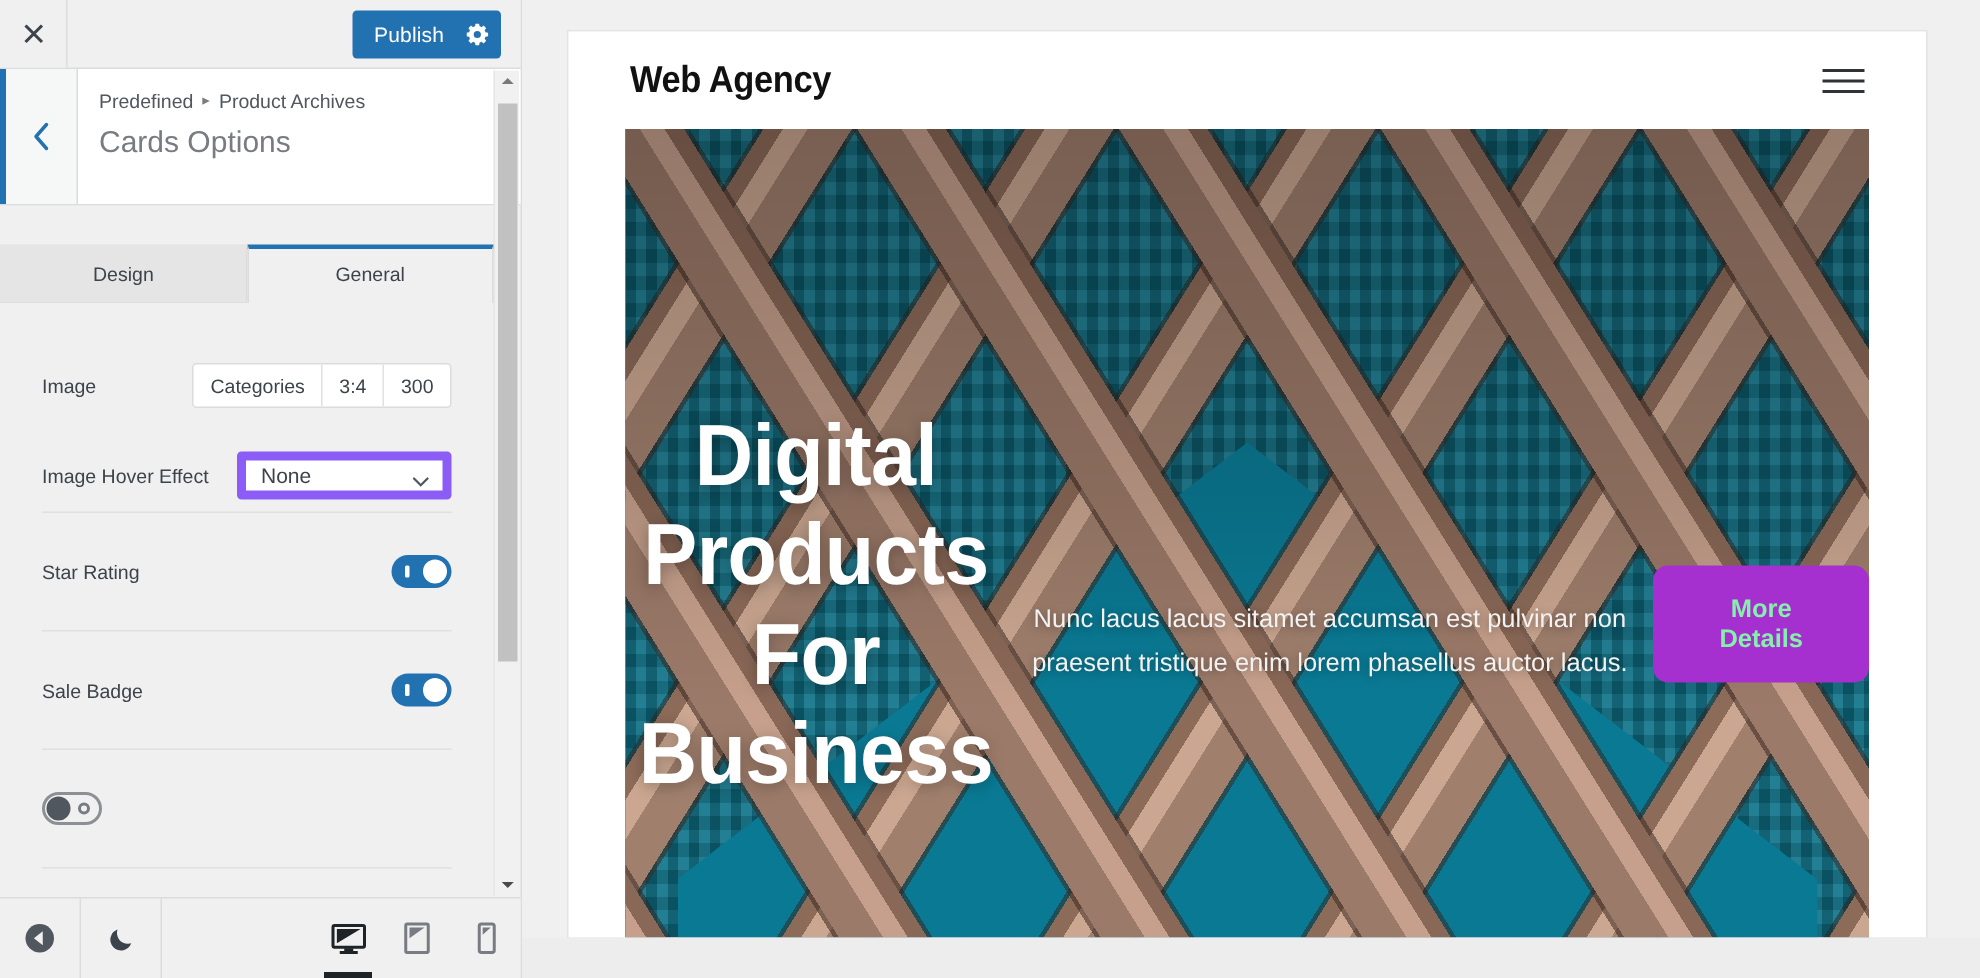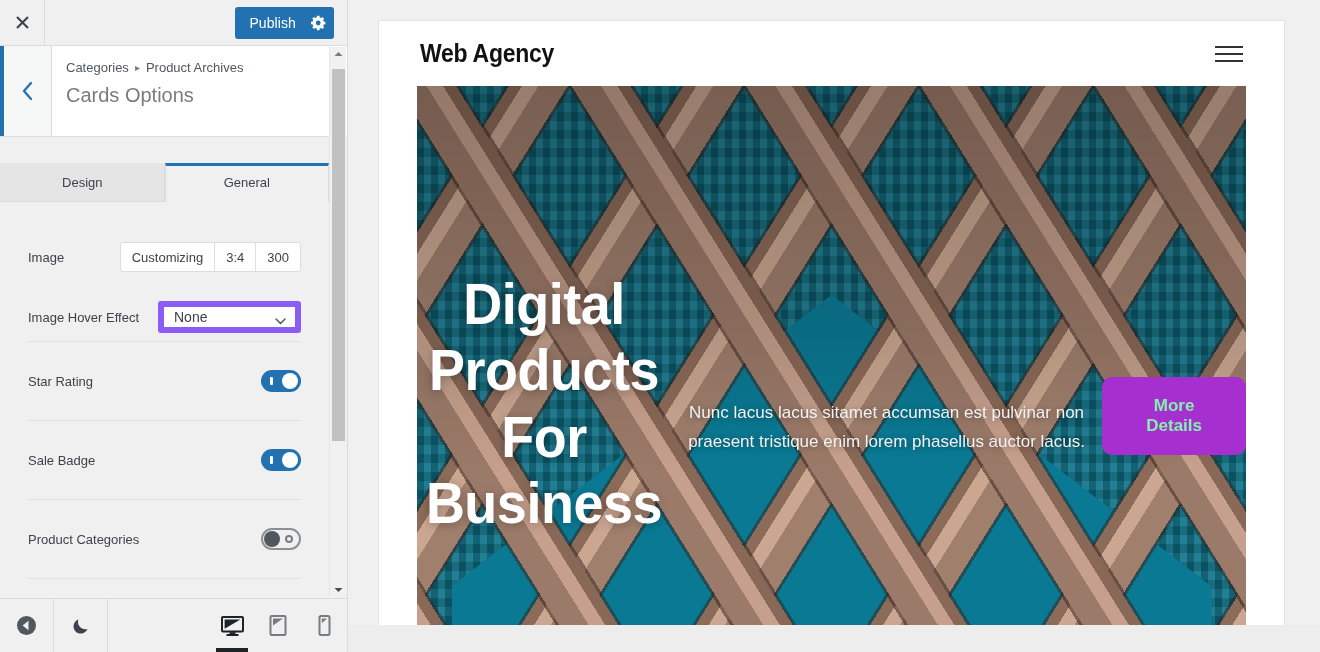--- a/index.html
+++ b/index.html
@@ -393,21 +393,21 @@
 
     <div class="cz-section-head">
       <div class="cz-accent"></div>
       <div class="cz-back">
         <svg width="13" height="20" viewBox="0 0 13 20">
           <path d="M10 2 L3 10 L10 18" stroke="#2271b1" stroke-width="2.3" fill="none" stroke-linecap="round" stroke-linejoin="round"></path>
         </svg>
       </div>
       <div class="cz-titles">
         <div class="breadcrumb">
-          <span>Categories</span>
+          <span>Predefined</span>
           <span class="bc-sep">▸</span>
           <span>Product Archives</span>
         </div>
         <div class="panel-title">Cards Options</div>
       </div>
     </div>
 
     <div class="cz-tabs">
       <div class="cz-tab inactive">
         <span>Design</span>
@@ -415,21 +415,21 @@
       <div class="cz-tab active">
         <span>General</span>
       </div>
     </div>
 
     <div class="cz-controls">
 
       <div class="ctrl-row img-row">
         <div class="ctrl-label">Image</div>
         <div class="seg-control">
-          <div class="seg">Customizing</div>
+          <div class="seg">Categories</div>
           <div class="seg">3:4</div>
           <div class="seg">300</div>
         </div>
       </div>
 
       <div class="ctrl-row hover-row">
         <div class="ctrl-label">Image Hover Effect</div>
         <div class="sel-box">
           <span>None</span>
           <svg class="chev" width="11" height="7" viewBox="0 0 11 7">
@@ -454,21 +454,20 @@
         <div class="ctrl-label bold">Sale Badge</div>
         <div class="toggle on">
           <span class="bar"></span>
           <span class="knob"></span>
         </div>
       </div>
 
       <div class="divider"></div>
 
       <div class="ctrl-row tog-row">
-        <div class="ctrl-label bold">Product Categories</div>
         <div class="toggle off">
           <span class="knob"></span>
           <span class="circ"></span>
         </div>
       </div>
 
       <div class="divider"></div>
     </div>
 
     <div class="cz-scroll">

